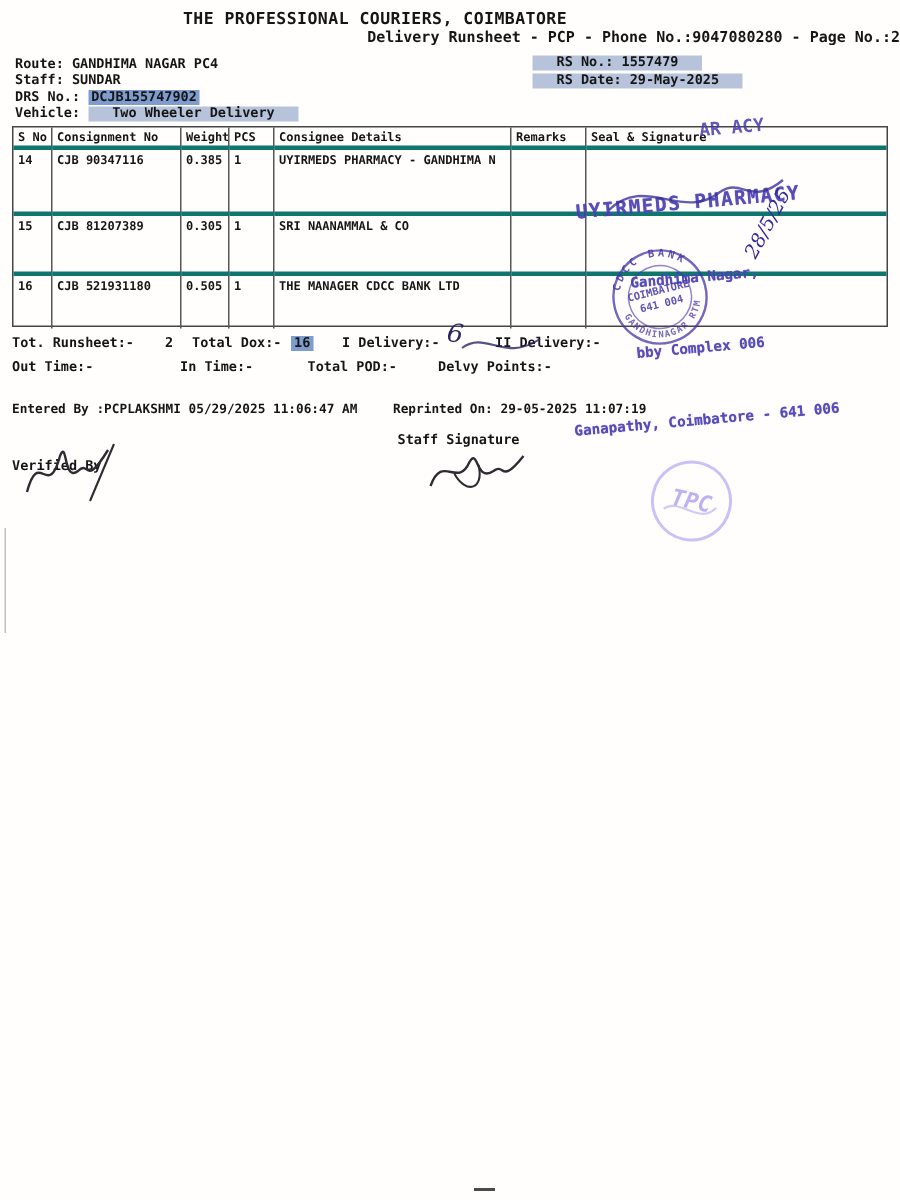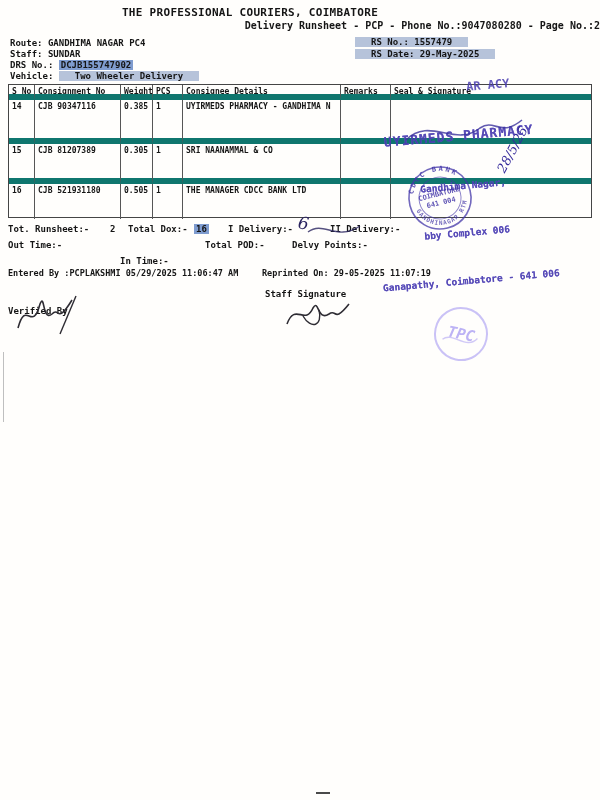--- a/index.html
+++ b/index.html
@@ -14,21 +14,21 @@
   .hl{background:#b6c3da;padding:0 16px;}
   .hl2{background:#7f9ccf;padding:0 2px;}
   
   .tbl{
     position:absolute;left:8px;top:84px;width:584px;height:134px;
     display:grid;grid-template-columns:26px 86px 32px 30px 158px 50px 1fr;
     grid-template-rows:15px 44px 40px 35px;
     border:1px solid #454545;box-sizing:border-box;
   }
   .tbl>div{
-    border-right:1px solid #565656;border-bottom:6px solid #0f766e;
+    border-right:1px solid #565656;border-bottom:3px solid #0f766e;
     padding:2px 2px 0 3px;font-size:8px;box-sizing:border-box;overflow:hidden;white-space:pre;
   }
   .tbl>div.lastcol{border-right:none;}
   .tbl>div.lastrow{border-bottom:none;}
   .th{font-weight:bold;}
   .td{font-weight:bold;font-size:8px;}
   .sum{font-size:9px;font-weight:bold;}
   .stamp-pharm{
     left:370px;top:92px;width:190px;text-align:center;
     transform:rotate(-5deg);color:#4a3db0;opacity:.92;line-height:1.15;
@@ -93,21 +93,21 @@
   </div>
 
   <div class="abs sum" style="left:8px;top:224px;">Tot. Runsheet:-</div>
   <div class="abs sum" style="left:110px;top:224px;">2</div>
   <div class="abs sum" style="left:128px;top:224px;">Total Dox:-</div>
   <div class="abs sum" style="left:194px;top:224px;"><span class="hl2">16</span></div>
   <div class="abs sum" style="left:228px;top:224px;">I Delivery:-</div>
   <div class="abs sum" style="left:330px;top:224px;">II Delivery:-</div>
 
   <div class="abs sum" style="left:8px;top:240px;">Out Time:-</div>
-  <div class="abs sum" style="left:120px;top:256px;text-align:right;">In Time:-</div>
+  <div class="abs sum" style="left:120px;top:240px;text-align:right;">In Time:-</div>
   <div class="abs sum" style="left:205px;top:240px;">Total POD:-</div>
   <div class="abs sum" style="left:292px;top:240px;">Delvy Points:-</div>
 
   <div class="abs sum" style="left:8px;top:268px;font-size:8.5px;">Entered By :PCPLAKSHMI 05/29/2025 11:06:47 AM</div>
   <div class="abs sum" style="left:262px;top:268px;font-size:8.5px;">Reprinted On: 29-05-2025 11:07:19</div>
   <div class="abs sum" style="left:8px;top:306px;">Verified By</div>
   <div class="abs sum" style="left:265px;top:289px;">Staff Signature</div>
 
   <div class="abs frag">AR ACY</div>
   <div class="abs stamp-pharm">

